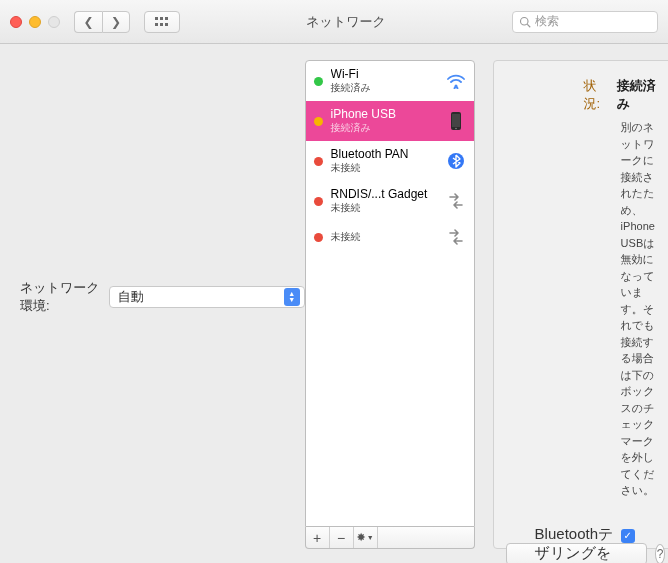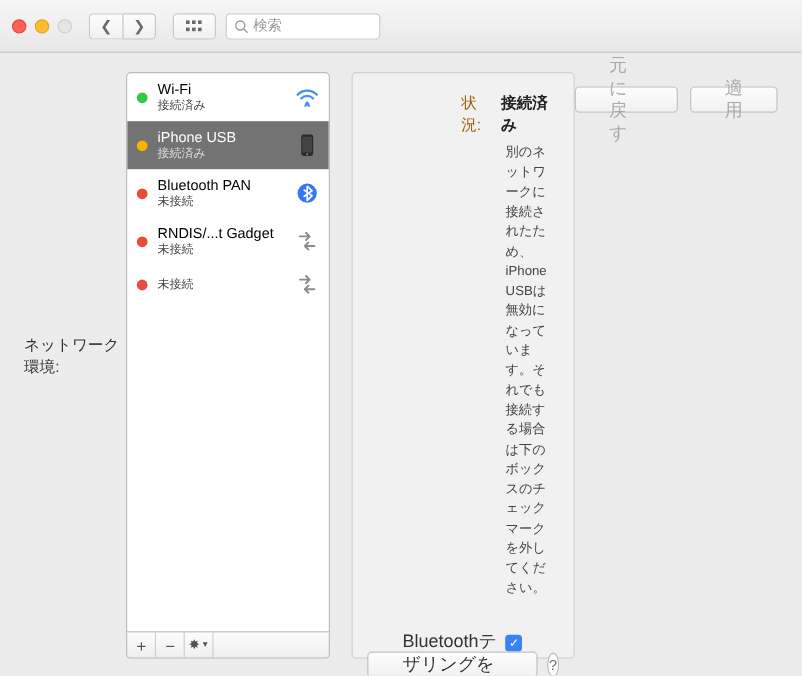--- a/index.html
+++ b/index.html
@@ -9,33 +9,33 @@
   .tl { width: 12px; height: 12px; border-radius: 50%; }
   .tl.red { background: #ff5f57; border: 0.5px solid #e24640; }
   .tl.yel { background: #febc2e; border: 0.5px solid #e0a327; }
   .tl.grn { background: #e6e6e6; border: 0.5px solid #cfcfcf; }
   .seggroup { display: flex; }
   .segbtn { height: 22px; width: 28px; background: linear-gradient(#fdfdfd,#f1f1f1); border: 1px solid #c9c9c9; display: flex; align-items: center; justify-content: center; font-size: 12px; color: #6b6b6b; }
   .segbtn:first-child { border-radius: 4px 0 0 4px; border-right: none; }
   .segbtn:last-child { border-radius: 0 4px 4px 0; }
   .segbtn.solo { border-radius: 4px; border: 1px solid #c9c9c9; width: 36px; }
   .title { flex: 1; text-align: center; font-size: 13px; color: #4a4a4a; }
-  .search { width: 129px; height: 22px; border: 1px solid #cfcfcf; border-radius: 4px; background: #fff; display: flex; align-items: center; padding: 0 6px; color: #9a9a9a; font-size: 12px; gap: 4px; }
+  .search { width: 146px; height: 22px; border: 1px solid #cfcfcf; border-radius: 4px; background: #fff; display: flex; align-items: center; padding: 0 6px; color: #9a9a9a; font-size: 12px; gap: 4px; }
   .search svg { width: 12px; height: 12px; flex-shrink: 0; }
   .body { padding: 16px 20px 14px; height: calc(563px - 44px); display: flex; flex-direction: row; }
   .locrow { display: flex; align-items: center; justify-content: center; gap: 8px; font-size: 13px; color: #333; margin-bottom: 16px; }
   .select { width: 260px; height: 22px; background: #fff; border: 1px solid #c9c9c9; border-radius: 4px; display: flex; align-items: center; padding: 0 4px 0 8px; font-size: 13px; justify-content: space-between; }
   .select .arrows { width: 16px; height: 18px; background: #4a8cf7; border-radius: 3px; display: flex; flex-direction: column; align-items: center; justify-content: center; color: #fff; font-size: 7px; line-height: 6px; }
   .content { flex: 1; display: flex; gap: 18px; }
   .sidebar { width: 170px; display: flex; flex-direction: column; }
   .list { flex: 1; background: #fff; border: 1px solid #bdbdbd; border-radius: 4px 4px 0 0; overflow: hidden; }
   .listbar { height: 22px; background: linear-gradient(#fdfdfd,#efefef); border: 1px solid #bdbdbd; border-top: none; border-radius: 0 0 4px 4px; display: flex; align-items: center; }
   .listbar button { width: 24px; height: 100%; border: none; border-right: 1px solid #cfcfcf; background: transparent; font-size: 14px; color: #555; display: flex; align-items: center; justify-content: center; }
   .item { display: flex; align-items: center; padding: 6px 8px; gap: 8px; position: relative; }
-  .item.selected { background: #737373; color: #fff; }
+  .item.selected { background: #ec4899; color: #fff; }
   .dot { width: 9px; height: 9px; border-radius: 50%; flex-shrink: 0; }
   .dot.green { background: #33c748; }
   .dot.yellow { background: #f7b500; }
   .dot.red { background: #e94b3c; }
   .item .txt { flex: 1; min-width: 0; }
   .item .name { font-size: 12px; font-weight: 500; white-space: nowrap; overflow: hidden; text-overflow: ellipsis; }
   .item .sub { font-size: 10px; opacity: 0.75; }
   .item .icon { width: 20px; height: 20px; display: flex; align-items: center; justify-content: center; flex-shrink: 0; }
   .detail { flex: 1; background: #f1f1f1; border: 1px solid #d2d2d2; border-radius: 4px; padding: 16px 12px 12px 12px; display: flex; flex-direction: column; position: relative; }
   .statusrow { display: flex; gap: 6px; font-size: 13px; margin-bottom: 6px; padding-left: 78px; }
@@ -68,32 +68,37 @@
       <g fill="#6b6b6b">
           <rect x="1" y="1" width="3" height="3"></rect>
           <rect x="6" y="1" width="3" height="3"></rect>
           <rect x="11" y="1" width="3" height="3"></rect>
           <rect x="1" y="7" width="3" height="3"></rect>
           <rect x="6" y="7" width="3" height="3"></rect>
           <rect x="11" y="7" width="3" height="3"></rect>
         </g>
     </svg>
   </div>
+  <div class="title">ネットワーク</div>
   <div class="search">
     <svg viewBox="0 0 16 16">
         <circle cx="7" cy="7" r="5" fill="none" stroke="#9a9a9a" stroke-width="1.5"></circle>
         <line x1="11" y1="11" x2="15" y2="15" stroke="#9a9a9a" stroke-width="1.5"></line>
       </svg>
     <span>検索</span>
   </div>
 </div>
 
 <div class="body">
   <div class="locrow">
     <span>ネットワーク環境:</span>
+    <div class="select">
+      <span>自動</span>
+      <span class="arrows">▲<br>▼</span>
+    </div>
   </div>
 
   <div class="content">
     <div class="sidebar">
       <div class="list" id="list">
           <div class="item">
             <span class="dot green"></span>
     <div class="txt">
               <div class="name">Wi-Fi</div>
     <div class="sub">接続済み</div>

